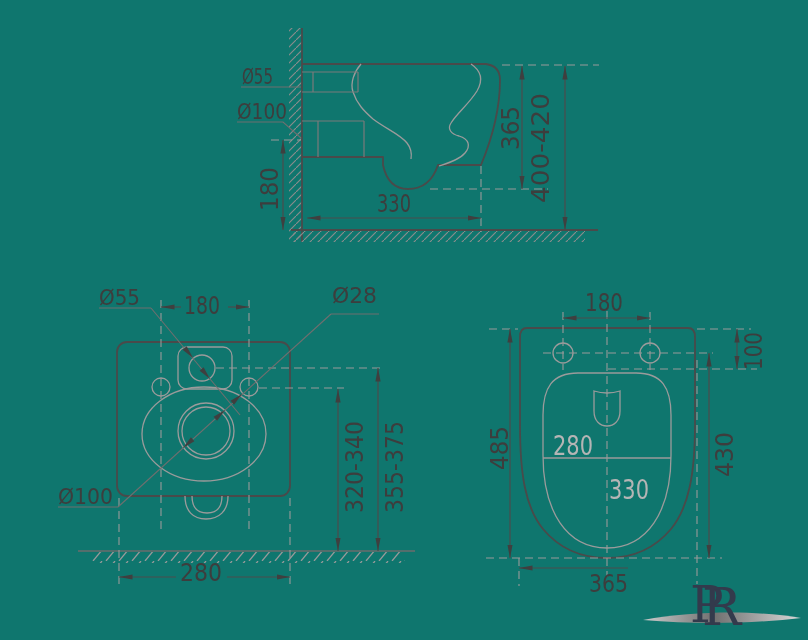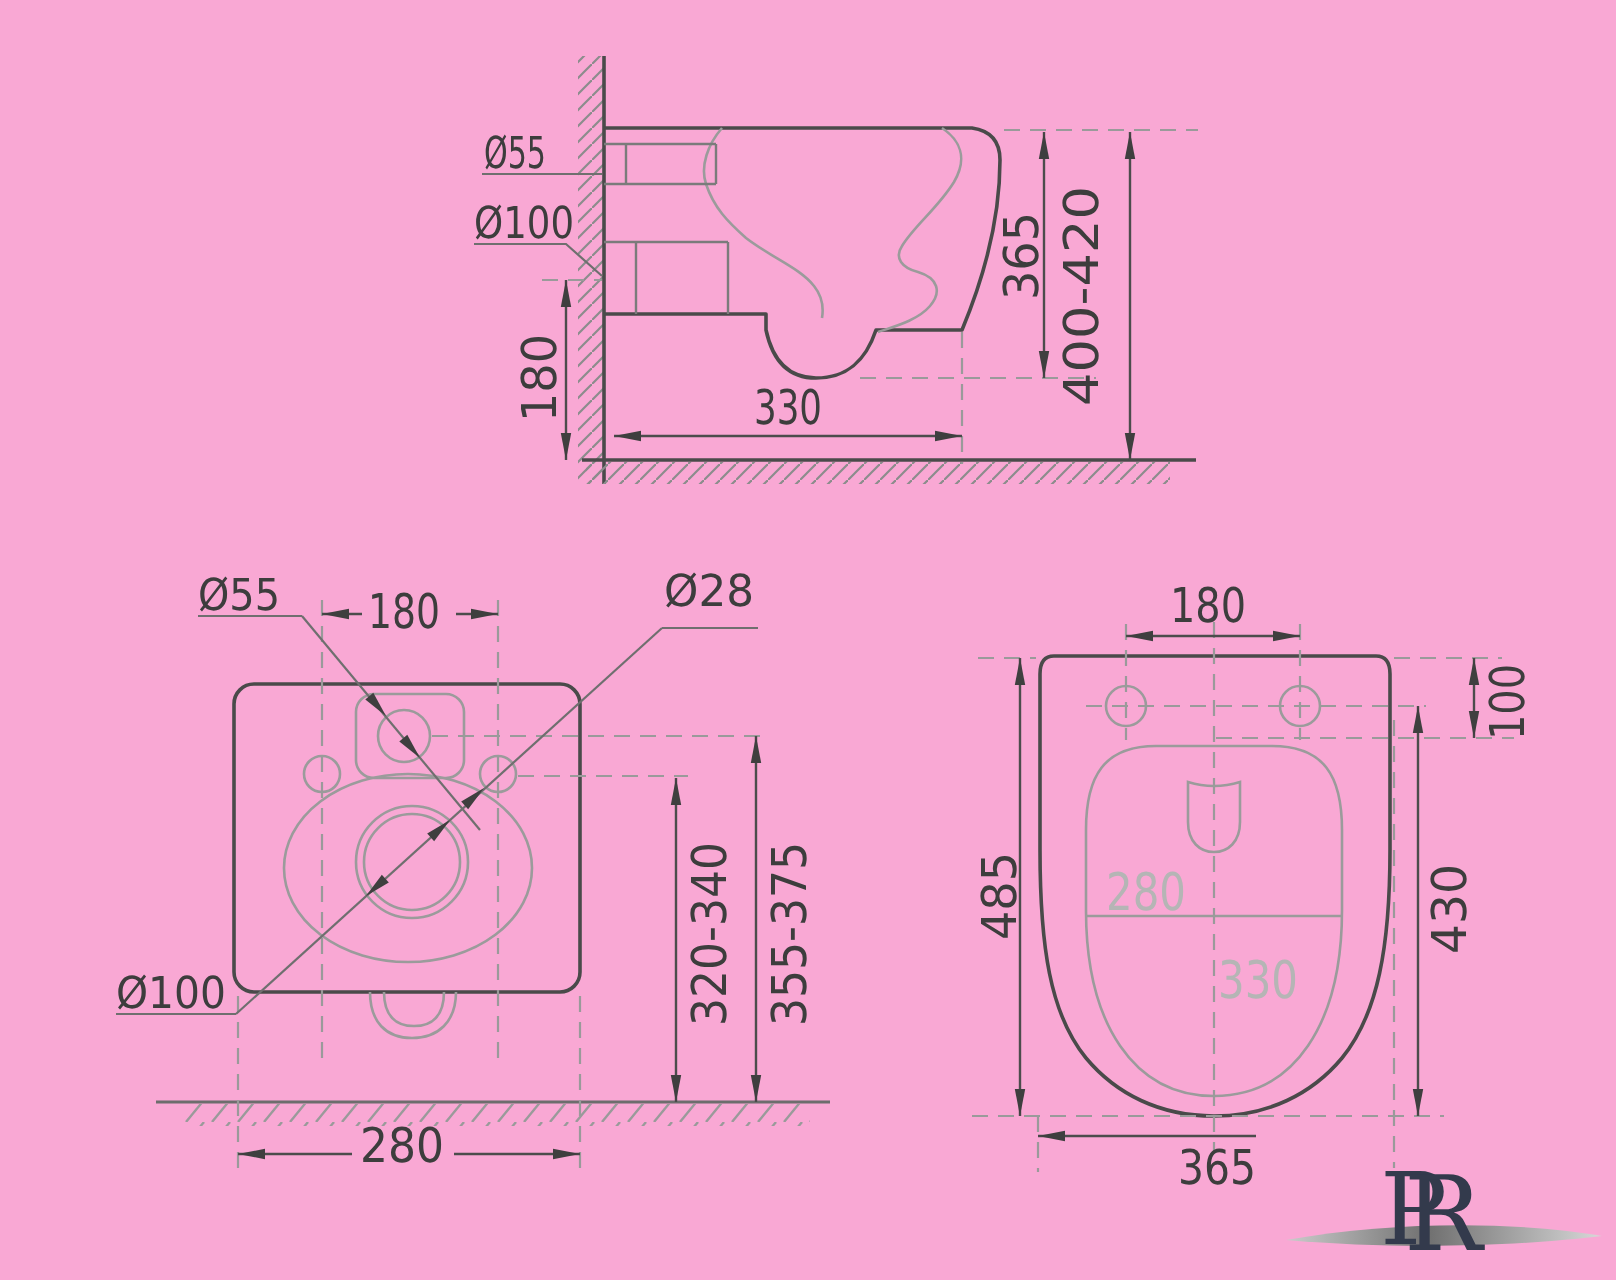--- a/index.html
+++ b/index.html
@@ -1,16 +1,16 @@
 <!DOCTYPE html>
 <html><head>
 <meta charset="utf-8">
 <style>
   html,body{margin:0;padding:0;background:#ffffff;}
-  .frame{position:relative;width:808px;height:640px;background:#f9a8d4;overflow:hidden;
+  .frame{position:relative;width:808px;height:640px;background:#0f766e;overflow:hidden;
          font-family:"DejaVu Sans",sans-serif;}
   svg{display:block;}
   .outline{fill:none;stroke:#4a4a4a;stroke-width:1.8;stroke-linejoin:round;}
   .outline2{fill:none;stroke:#6d6d6d;stroke-width:1.4;stroke-linejoin:round;}
   .inner{fill:none;stroke:#9b9b9b;stroke-width:1.3;}
   .pipe{fill:none;stroke:#7b7b7b;stroke-width:1.2;}
   .dim{stroke:#4c4c4c;stroke-width:1.2;fill:none;}
   .lead{stroke:#6f6f6f;stroke-width:1.1;fill:none;}
   .dash{stroke:#9a9a9a;stroke-width:1.1;fill:none;stroke-dasharray:8 5;}
   .t{font-family:"DejaVu Sans",sans-serif;font-size:24px;fill:#3d3d3d;}

